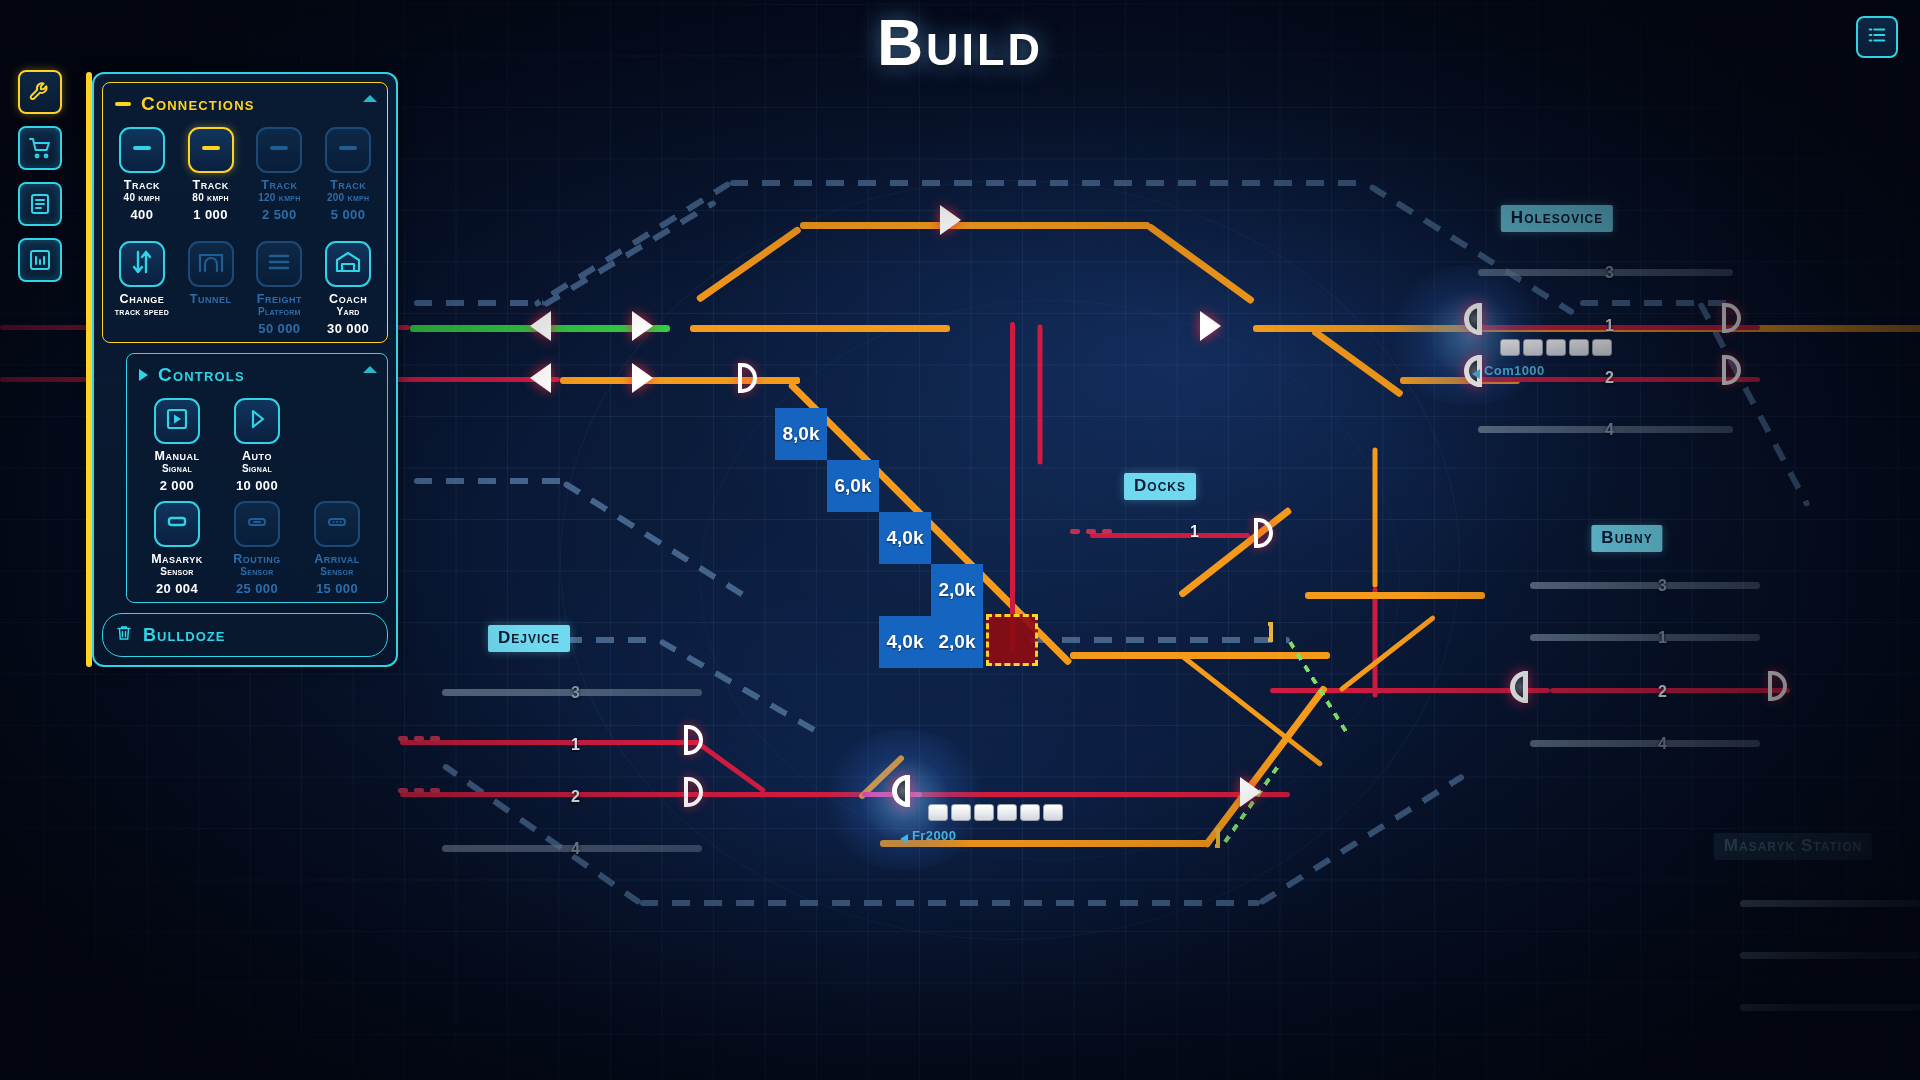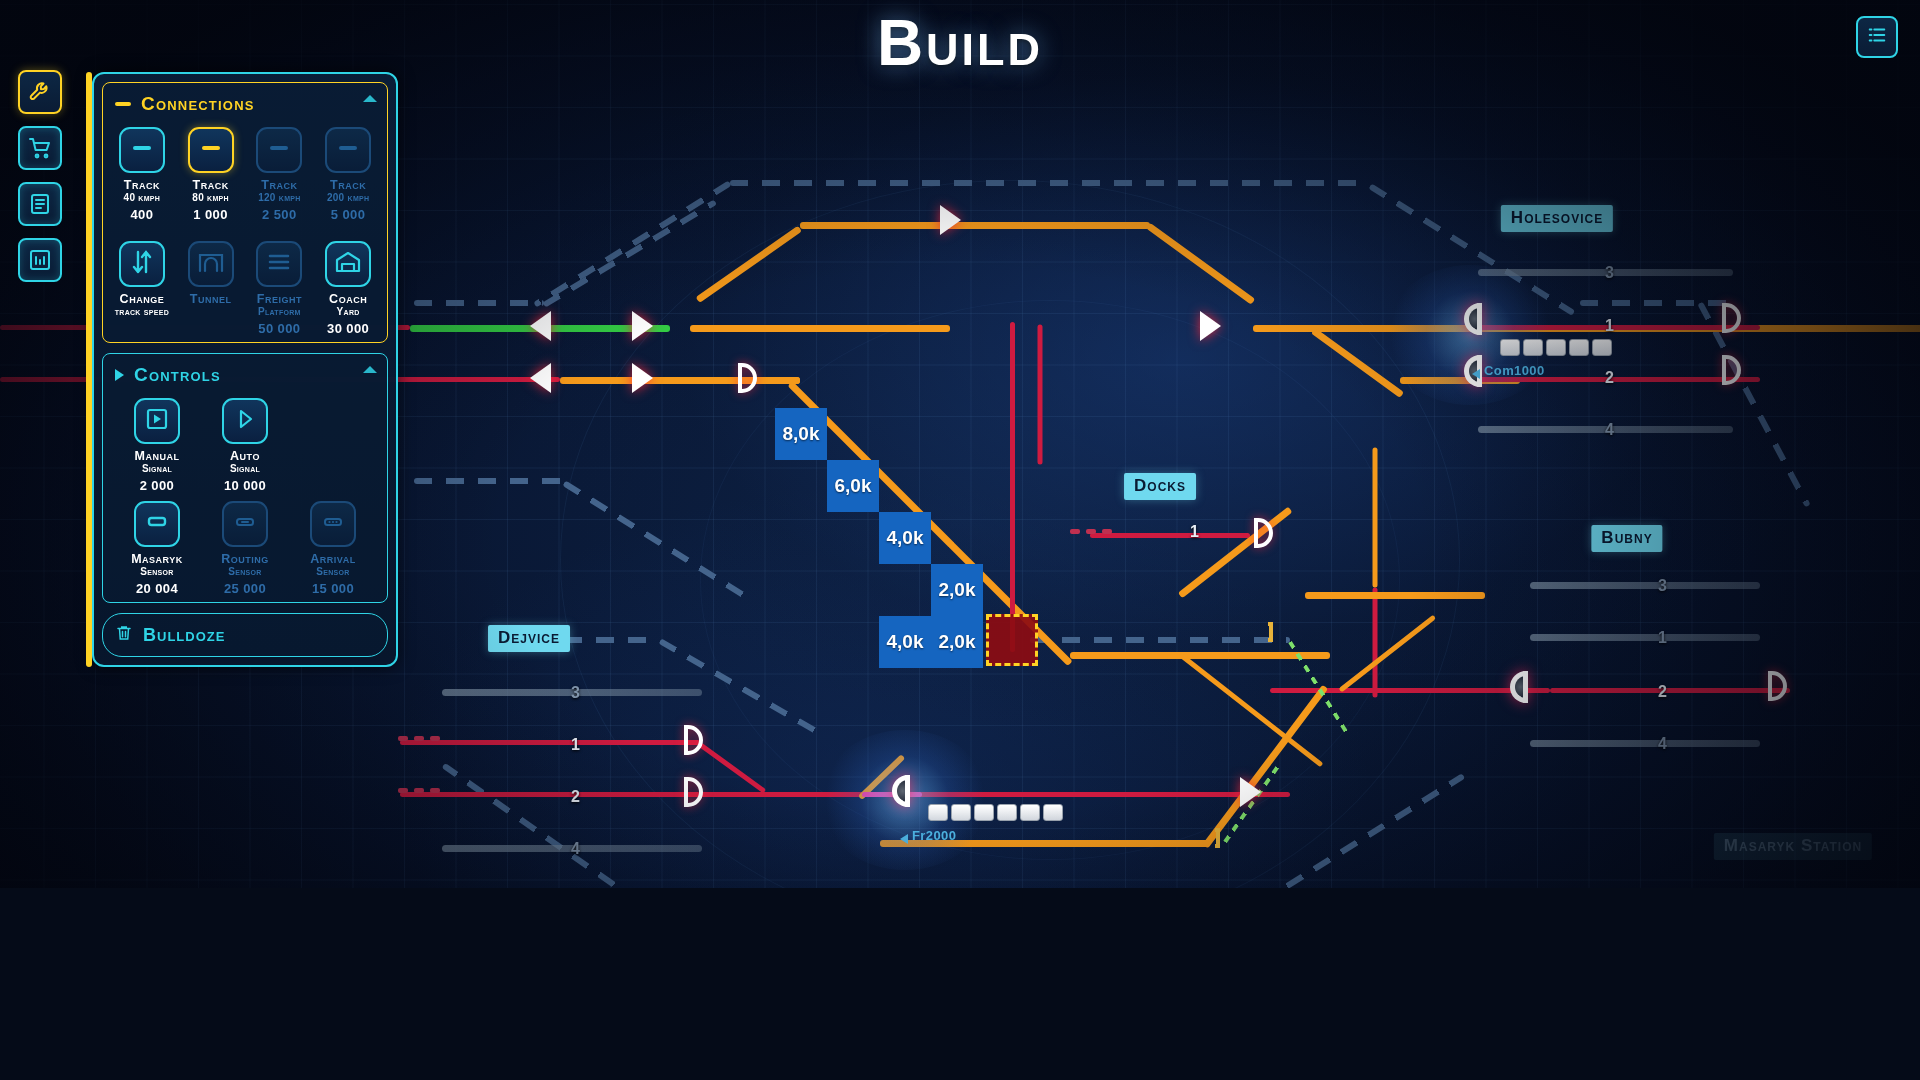--- a/index.html
+++ b/index.html
@@ -5,21 +5,21 @@
   * { box-sizing: border-box; }
   html, body {
     margin: 0; padding: 0;
     width: 1920px; height: 1080px;
     overflow: hidden;
     background: #050b18;
     font-family: "Liberation Sans", sans-serif;
   }
   #app {
     position: relative;
-    width: 1920px; height: 888px;
+    width: 1920px; height: 1080px;
     background:
       radial-gradient(ellipse 900px 520px at 1180px 360px, rgba(30,70,140,0.42) 0%, rgba(12,28,60,0.15) 55%, rgba(0,0,0,0) 75%),
       radial-gradient(ellipse 700px 420px at 880px 780px, rgba(24,58,120,0.30) 0%, rgba(0,0,0,0) 70%),
       radial-gradient(ellipse 1200px 700px at 960px 520px, #0d2144 0%, #081530 55%, #04091a 100%),
       #04091a;
     overflow: hidden;
   }
   
   .grid {
     position: absolute; inset: 0;
@@ -80,21 +80,21 @@
     border-radius: 3px;
   }
   .section {
     border: 1px solid #ffd324;
     border-radius: 8px;
     margin-bottom: 10px;
     padding: 8px 10px 0;
     background: rgba(8,26,50,0.6);
     position: relative;
   }
-  .section.controls { border-color: #2fd4e6; }
+  .section.controls { border-color: #2fd4e6; margin-left: 24px; }
   .section-head {
     display: flex; align-items: center; gap: 10px;
     margin: 2px 0 10px 2px;
   }
   .sec-dash { width: 16px; height: 4px; background: #ffd324; border-radius: 2px; }
   .sec-tri {
     width: 0; height: 0;
     border-left: 9px solid #2fd4e6;
     border-top: 6px solid transparent;
     border-bottom: 6px solid transparent;

